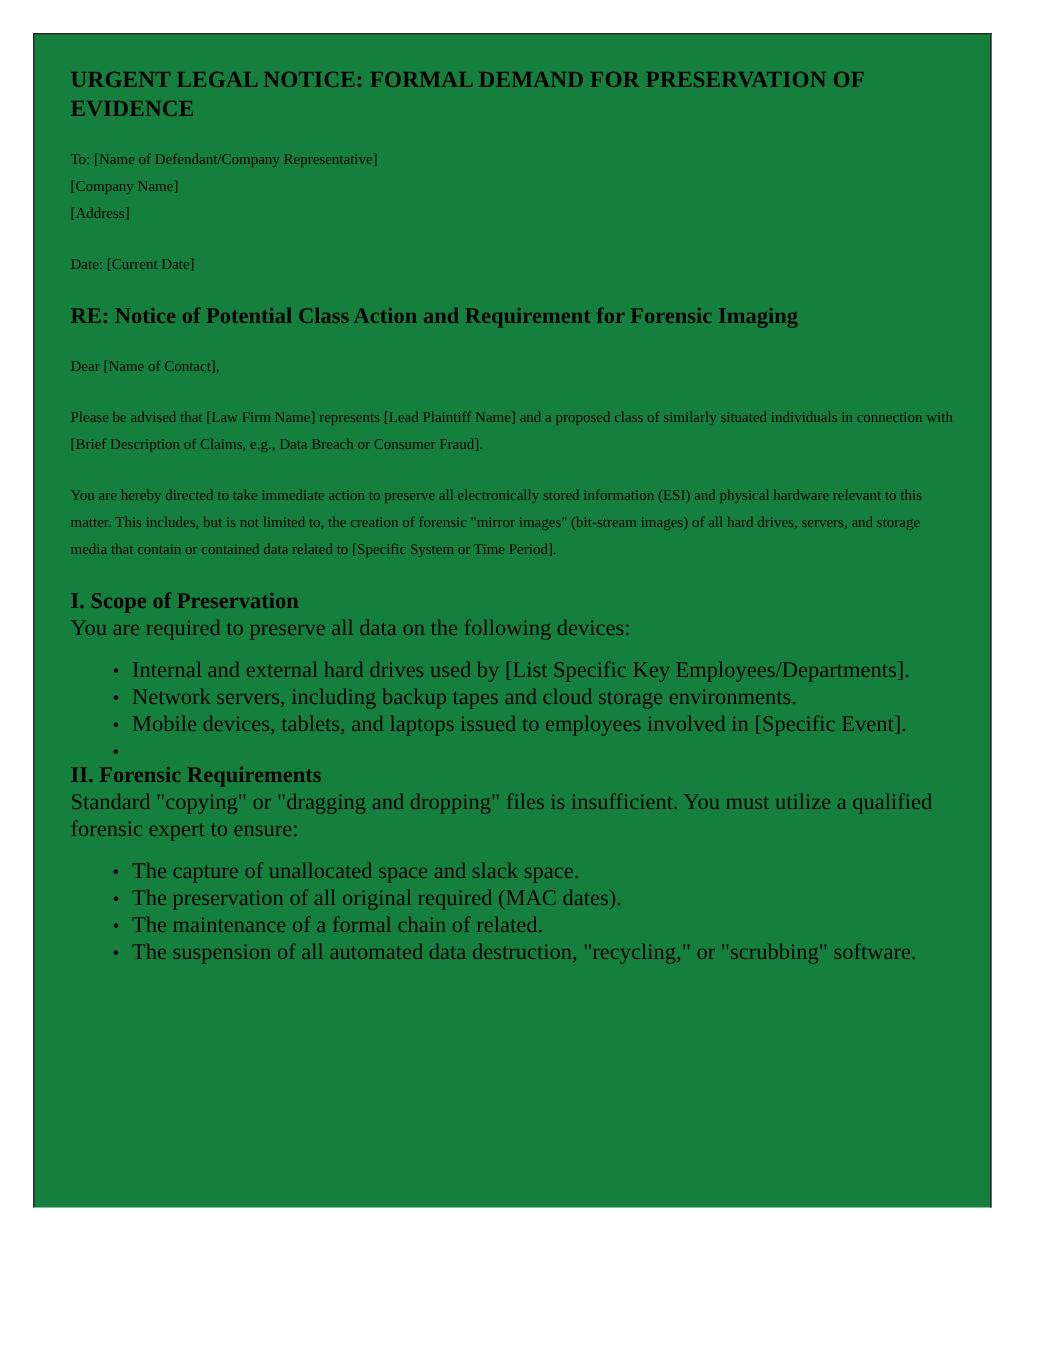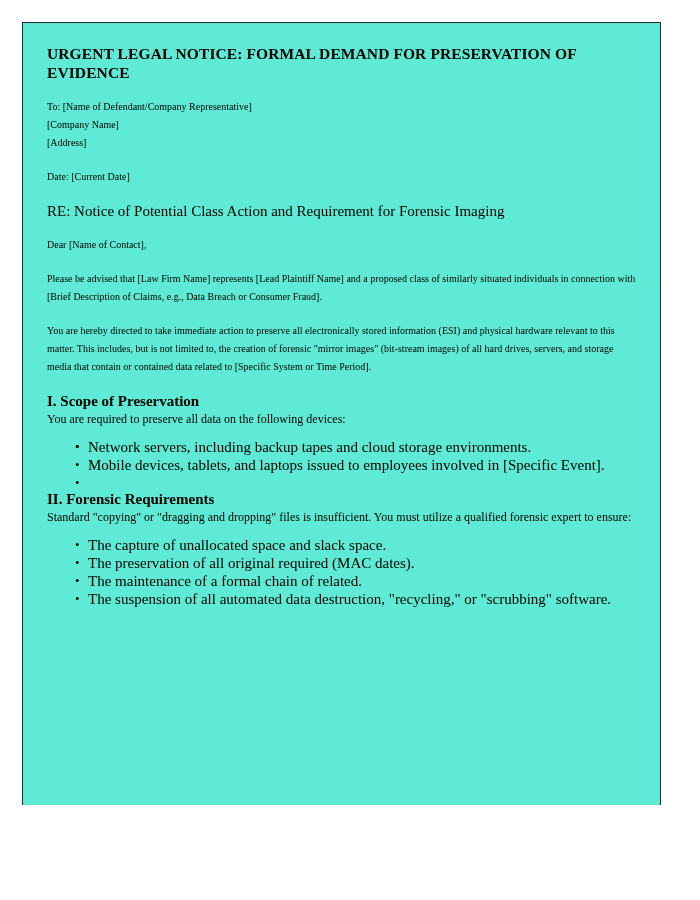--- a/index.html
+++ b/index.html
@@ -21,21 +21,21 @@
     position: absolute;
     left: 22px;
     top: 22px;
     width: 639px;
     height: 783px;
     box-sizing: border-box;
     border-left: 1.5px solid #2b2b2b;
     border-top: 1.5px solid #2b2b2b;
     border-right: 1.5px solid #2b2b2b;
     border-bottom: none;
-    background: #5eead4;
+    background: #15803d;
   }
 
   .page-inner {
     padding: 22px 24px 0 24px;
   }
 
   .doc-title {
     font-size: 15.5px;
     line-height: 18.5px;
     font-weight: bold;
@@ -49,33 +49,33 @@
     margin: 0 0 16px 0;
   }
 
   .addr-line {
     display: block;
   }
 
   .re-line {
     font-size: 15px;
     line-height: 18px;
-    font-weight: normal;
+    font-weight: bold;
     margin: 0 0 16px 0;
   }
 
   .section-heading {
     font-size: 15px;
     line-height: 18px;
     font-weight: bold;
     margin: 0;
   }
 
   .section-lead {
-    font-size: 12px;
+    font-size: 15px;
     line-height: 18px;
     margin: 0 0 10px 0;
   }
 
   ul.bullets {
     list-style: none;
     margin: 0 0 16px 0;
     padding: 0;
   }
 
@@ -117,20 +117,21 @@
 
     <p class="block">Please be advised that [Law Firm Name] represents [Lead Plaintiff Name] and a proposed class of similarly situated individuals in connection with [Brief Description of Claims, e.g., Data Breach or Consumer Fraud].</p>
 
     <p class="block">You are hereby directed to take immediate action to preserve all electronically stored information (ESI) and physical hardware relevant to this matter. This includes, but is not limited to, the creation of forensic "mirror images" (bit-stream images) of all hard drives, servers, and storage media that contain or contained data related to [Specific System or Time Period].</p>
 
     <h2 class="section-heading">I. Scope of Preservation</h2>
     <p class="section-lead">You are required to preserve all data on the following devices:</p>
     <ul class="bullets">
       <li>
         <span class="bullet-marker">•</span>
+        <span>Internal and external hard drives used by [List Specific Key Employees/Departments].</span>
       </li>
       <li>
         <span class="bullet-marker">•</span>
         <span>Network servers, including backup tapes and cloud storage environments.</span>
       </li>
       <li>
         <span class="bullet-marker">•</span>
         <span>Mobile devices, tablets, and laptops issued to employees involved in [Specific Event].</span>
       </li>
       <li>

